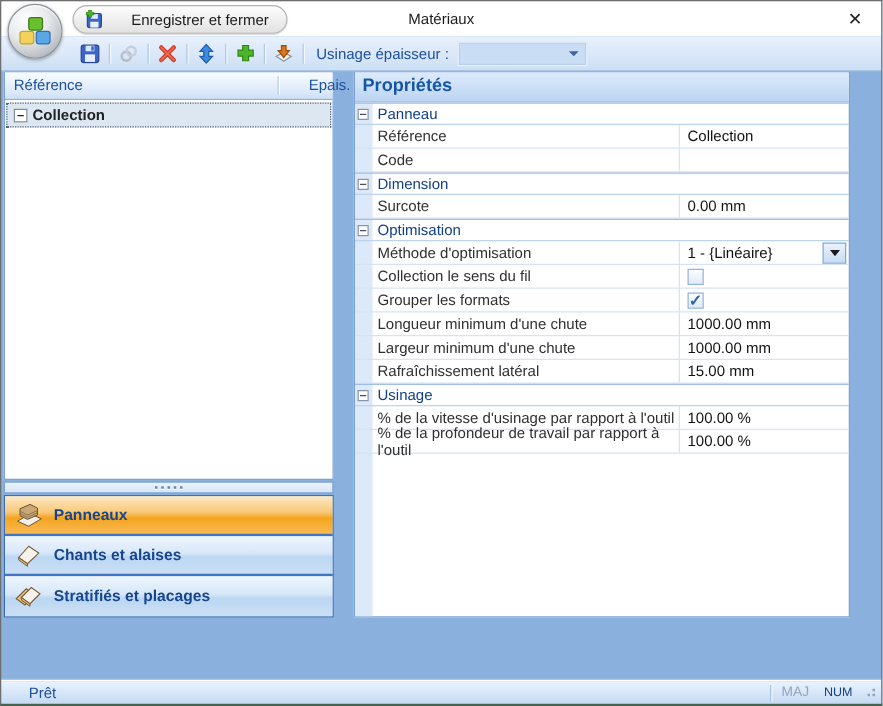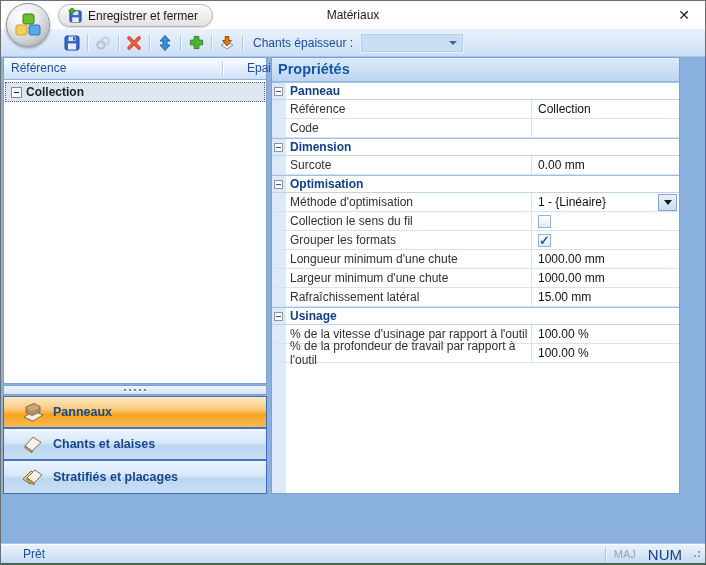--- a/index.html
+++ b/index.html
@@ -17,39 +17,39 @@
   .close-btn { position:absolute; right:11px; top:4px; width:20px; height:20px;
     text-align:center; line-height:20px; font-size:14px; color:#222; cursor:default; }
 
   .orb { position:absolute; left:5px; top:2px; width:44px; height:44px; border-radius:50%;
     background:radial-gradient(circle at 35% 28%, #ffffff 0%, #e8eaec 40%, #c2c6cb 70%, #989ea6 100%);
     border:1px solid #8d939b; box-shadow:0 1px 3px rgba(0,0,0,.35), inset 0 1px 1px #fff;
     z-index:9; display:flex; align-items:center; justify-content:center; }
 
   .save-close { position:absolute; left:57px; top:3px; height:23px; border-radius:12px;
     background:linear-gradient(#fefefe,#ececec 60%,#e2e2e2); border:1px solid #b4b4b4;
-    box-shadow:0 1px 1px rgba(0,0,0,.15); display:flex; align-items:center; gap:5px;
+    box-shadow:0 1px 1px rgba(0,0,0,.15); display:flex; align-items:center; gap:22px;
     padding:0 14px 0 9px; color:#1a1a1a; z-index:8; }
 
   
   .toolbar { position:absolute; top:28px; left:0; right:0; height:28px;
     background:linear-gradient(#e9f1fc,#cddff5); border-bottom:1px solid #a9c4e4;
     display:flex; align-items:center; padding-left:60px; }
   .tbtn { width:22px; height:22px; display:flex; align-items:center; justify-content:center; }
   .tsep { width:1px; height:16px; background:#b3cae6; box-shadow:1px 0 0 #f2f7fd; margin:0 4px; }
   .filter-label { color:#1c50a0; margin:0 7px 0 6px; }
   .combo { width:104px; height:20px; background:#c9ddf4;
     border:1px solid #e7f0fb; box-shadow:inset 0 0 0 1px #b7cfec;
     display:flex; align-items:center; justify-content:space-between; padding:0 6px; }
   .combo-arrow { width:0; height:0; border-left:4px solid transparent;
     border-right:4px solid transparent; border-top:4px solid #44639a; }
 
   
   .main { position:absolute; top:56px; left:2px; width:696px; height:437px;
-    display:flex; gap:4px; }
+    display:flex; gap:16px; }
   .left-col { width:264px; display:flex; flex-direction:column; }
 
   
   .tree-panel { height:368px; background:#fff; border:1px solid #7ba2d4;
     display:flex; flex-direction:column; }
   .tree-header { height:22px; display:flex; align-items:stretch;
     background:linear-gradient(#fafcff,#e3eefb 55%,#cfe0f5); border-bottom:1px solid #8fb0d9;
     color:#1c50a0; }
   .th-ref { flex:1; padding:3px 0 0 7px; }
   .th-sep { width:1px; background:#b9cfe8; margin:3px 0; box-shadow:1px 0 0 #fff; }
@@ -68,38 +68,38 @@
   
   .splitter { height:11px; margin-top:1px; background:linear-gradient(#ecf3fc,#d6e5f7);
     border:1px solid #7ba2d4; display:flex; align-items:center; justify-content:center; }
   .grip-dots { display:flex; gap:3px; }
   .grip-dots i { width:2px; height:2px; background:#6d87ad; box-shadow:0 1px 0 #fff; }
 
   
   .nav { height:102px; margin-top:1px; border:1px solid #3c6eb5; background:#b9d3ef;
     display:flex; flex-direction:column; }
   .nav-btn { height:32px; flex:none; display:flex; align-items:center; gap:8px;
-    padding-left:17px; border-bottom:2px solid #3f75c2; color:#17468e; font-weight:bold;
+    padding-left:7px; border-bottom:2px solid #3f75c2; color:#17468e; font-weight:bold;
     font-size:12.5px;
     background:linear-gradient(180deg,#eef5fd 0%,#d7e7f9 45%,#bcd7f2 55%,#cadff5 100%); }
   .nav-btn.active {
     background:linear-gradient(180deg,#fde9c4 0%,#f9c87a 42%,#f5a41e 58%,#f8ba55 100%); }
   .nav-btn:last-child { border-bottom:none; }
 
   
   .props-panel { flex:1; background:#fff; border:1px solid #7ba2d4;
     display:flex; flex-direction:column; margin-right:19px; }
   .props-header { height:24px; background:linear-gradient(#dcebfb,#bdd4f1);
     border-bottom:1px solid #96b7de; color:#1456a8; font-weight:bold; font-size:14.5px;
     padding:3px 0 0 6px; }
   .grid { flex:1; position:relative; }
   .gutter { position:absolute; left:0; top:0; bottom:0; width:14px; background:#dce9f8; }
   .sec-row { position:relative; height:18px; display:flex; align-items:center;
     border-top:1px solid #9fc0e4; border-bottom:1px solid #bcd4ee;
-    font-weight:bold; color:#123f85; }
+    font-weight:normal; color:#123f85; }
   .sec-row:first-child { border-top:none; }
   .sec-exp { position:absolute; left:2px; top:4px; width:9px; height:9px;
     border:1px solid #8795a8; background:#fff; }
   .sec-exp::after { content:""; position:absolute; left:1px; right:1px; top:3px; height:1px; background:#44506a; }
   .sec-label { margin-left:18px; }
   .prop-row { height:19px; display:flex; border-bottom:1px solid #d5e4f4; position:relative; }
   .pr-label { width:260px; flex:none; padding-left:18px; display:flex; align-items:center;
     color:#303030; border-right:1px solid #d5e4f4; }
   .pr-value { flex:1; display:flex; align-items:center; padding-left:6px; color:#111; }
   .cb { width:13px; height:13px; border:1px solid #92b4da;
@@ -112,21 +112,21 @@
   .dd-btn i { width:0; height:0; border-left:4px solid transparent;
     border-right:4px solid transparent; border-top:5px solid #1a1a1a; }
 
   
   .statusbar { position:absolute; left:0; right:0; bottom:0; height:19px;
     background:linear-gradient(#eaf3fd,#c5daf3); border-top:1px solid #fff;
     box-shadow:0 -1px 0 #a9c4e4; display:flex; align-items:center;
     padding:0 4px 0 22px; color:#1c50a0; }
   .ssep { width:1px; height:13px; background:#aac4e0; box-shadow:1px 0 0 #f4f9fe; margin:0 8px; }
   .kbd-maj { color:#97a5bc; font-size:11px; }
-  .kbd-num { color:#16427f; font-size:15px; margin-left:12px; }
+  .kbd-num { color:#16427f; font-size:10px; margin-left:12px; }
   .resize-grip { margin-left:8px; display:grid; grid-template-columns:repeat(3,3px);
     grid-auto-rows:3px; gap:1px; }
   .resize-grip i { width:2px; height:2px; background:#8ca3c2; }
   .resize-grip i.h { visibility:hidden; }
 
   svg { display:block; }
 </style>
 </head>
 <body>
 
@@ -191,21 +191,21 @@
       </svg>
     </div>
     <span class="tsep"></span>
     <div class="tbtn">
       <svg width="16" height="16" viewBox="0 0 16 16">
         <path d="M2 10 L8 7 L14 10 L8 14 Z" fill="#eef1f6" stroke="#8a94a4"></path>
         <path d="M6.2 1.5 h3.6 v4 h2.6 L8 11 L3.6 5.5 h2.6 Z" fill="#e07818" stroke="#9a4d08"></path>
       </svg>
     </div>
     <span class="tsep"></span>
-    <span class="filter-label">Chants épaisseur :</span>
+    <span class="filter-label">Usinage épaisseur :</span>
     <div class="combo">
       <span></span>
       <span class="combo-arrow"></span>
     </div>
   </div>
 
   <div class="main">
 
     <div class="left-col">
 

